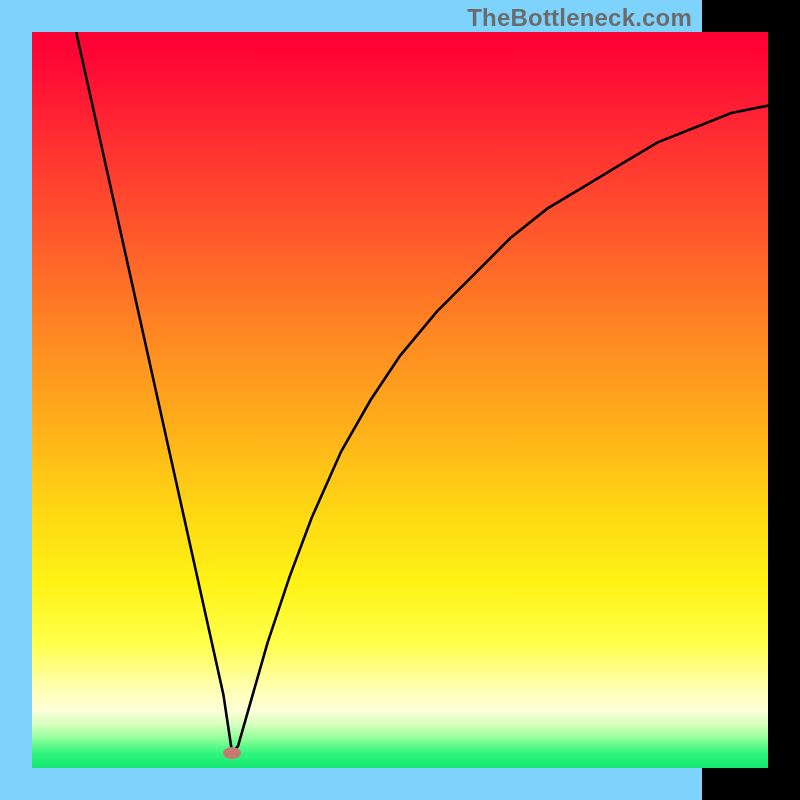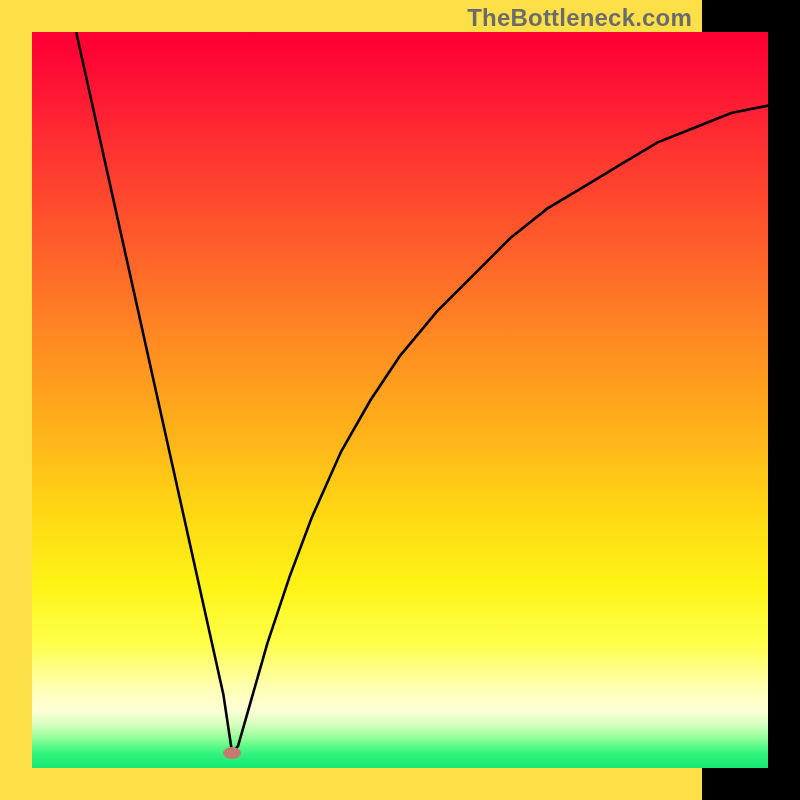--- a/index.html
+++ b/index.html
@@ -8,21 +8,21 @@
     width: 800px;
     height: 800px;
     background: #000;
     font-family: Arial, Helvetica, sans-serif;
     overflow: hidden;
   }
   .frame {
     position: relative;
     width: 702px;
     height: 800px;
-    background: #fde047;
+    background: #7dd3fc;
   }
   .watermark {
     position: absolute;
     top: 4px;
     right: 10px;
     color: #6b6b6b;
     font-size: 24px;
     font-weight: 600;
     letter-spacing: 0.2px;
     z-index: 5;

